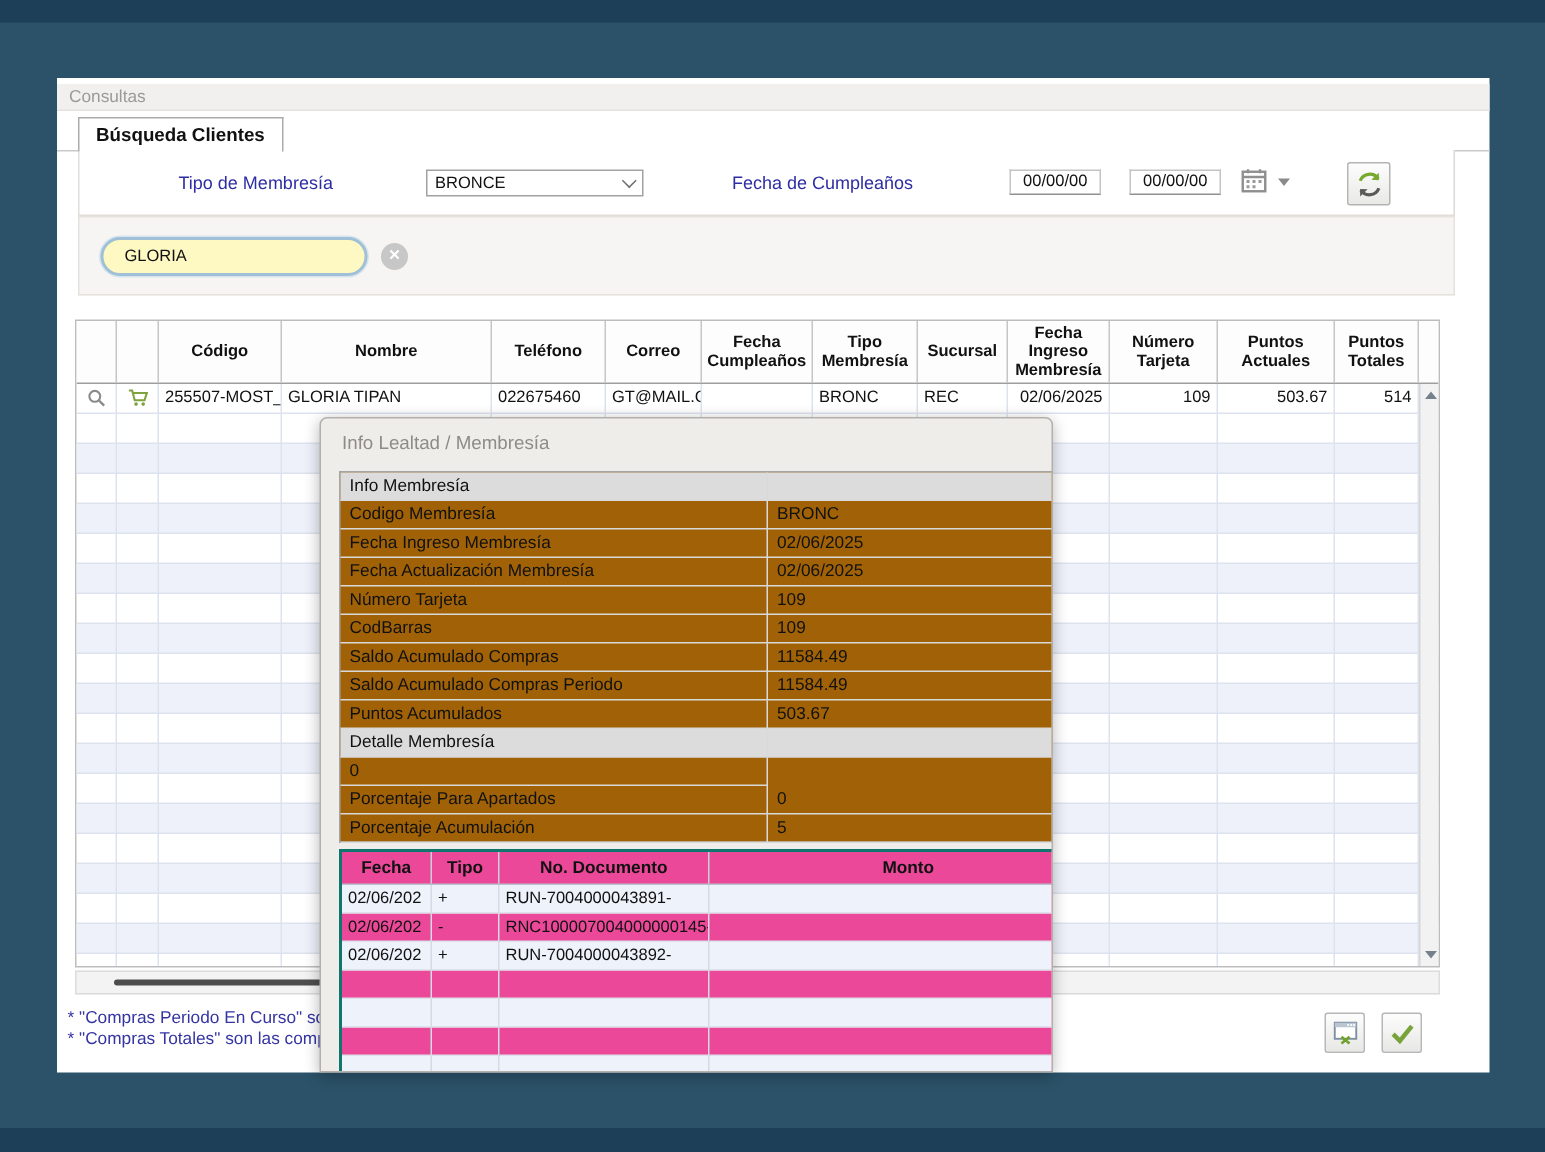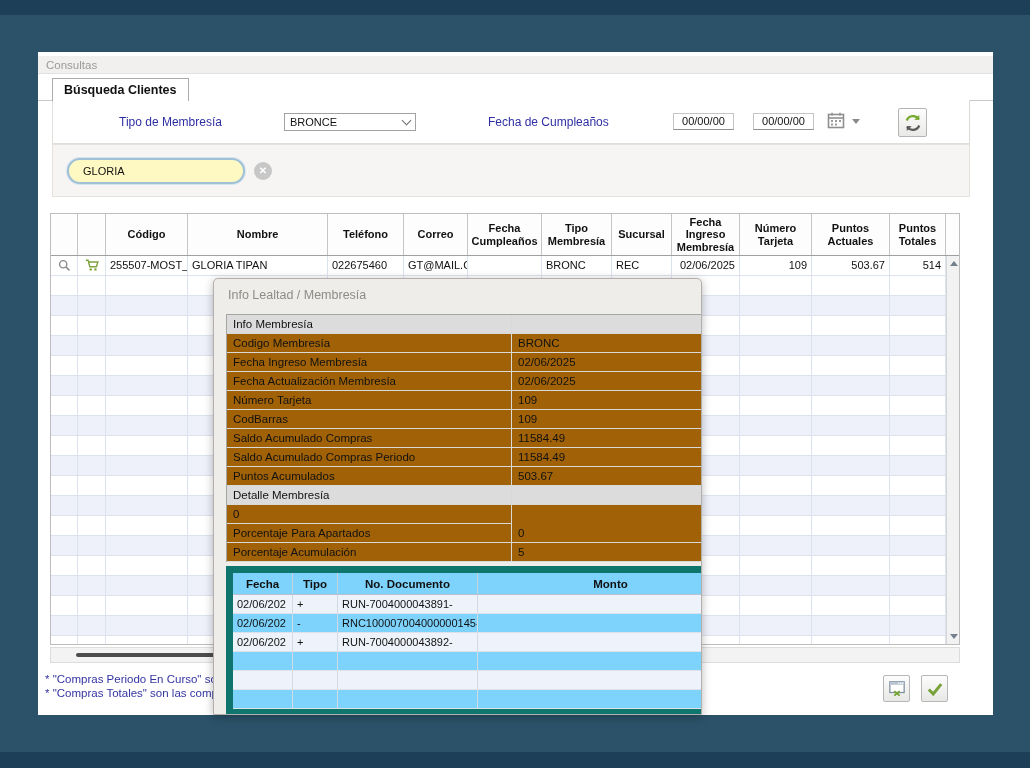--- a/index.html
+++ b/index.html
@@ -17,21 +17,21 @@
                color:#9a9a9a; font-size:11.5px; line-height:18px; padding-left:8px; }
 
   .tabline { position:absolute; left:0; top:48px; width:955px; height:1px; background:#c9c9c9; }
   .tab { position:absolute; left:14px; top:26px; height:23px; padding:0 11px; background:#ffffff;
          border:1px solid #ababab; border-bottom:none; font-size:12.5px; font-weight:bold; color:#111;
          line-height:22px; z-index:2; }
 
   .filter-panel { position:absolute; left:14px; top:48px; width:918px; height:44px; background:#fff;
                   border-left:1px solid #e2dfdb; border-right:1px solid #dcd9d5; border-bottom:1px solid #e2dfdb; }
   .flabel { position:absolute; top:15px; font-size:12px; color:#2e2ea4; }
-  .combo { position:absolute; left:231px; top:13px; width:132px; height:18px; border:1px solid #a2a2a2; background:#fff;
+  .combo { position:absolute; left:231px; top:13px; width:145px; height:18px; border:1px solid #a2a2a2; background:#fff;
            font-size:11px; color:#111; line-height:16px; padding-left:5px; }
   .combo .caret { position:absolute; right:5px; top:3px; width:7px; height:7px; border-right:1.5px solid #707070;
                   border-bottom:1.5px solid #707070; transform:rotate(45deg); }
   .datebox { position:absolute; top:13px; width:61px; height:17px; border:1px solid #c4c4c4; border-bottom:1px solid #8f8f8f;
              background:#fff; font-size:11px; color:#111; text-align:center; line-height:15px; }
   .cal-icon { position:absolute; left:774px; top:12px; width:18px; height:17px; }
   .cal-caret { position:absolute; left:799px; top:19px; width:0; height:0; border-left:4px solid transparent;
                border-right:4px solid transparent; border-top:5px solid #8a8a8a; }
   .refresh-btn { position:absolute; left:845px; top:8px; width:29px; height:29px;
                  background:linear-gradient(#fdfdfd,#e9e9e7); border:1px solid #b4b4b4; border-radius:2px;
@@ -78,21 +78,21 @@
   .dlg-title { position:absolute; left:14px; top:9px; font-size:12.5px; color:#8e8c87; }
 
   .propgrid { position:absolute; left:12px; top:35px; width:525px; height:248px; background:#a16207; border:1px solid #a5a5a5; }
   .prow { display:grid; grid-template-columns:285px 226px; height:19px; }
   .prow .pcell { border-right:1px solid #d9d9d9; border-bottom:1px solid #d9d9d9; font-size:11.5px; color:#111;
                  line-height:18px; padding-left:6px; overflow:hidden; white-space:nowrap; }
   .prow.section .pcell { background:#dcdcdc; }
   .pg-scroll { position:absolute; right:0; top:0; width:12px; height:100%; background:#f1f1f1; border-left:1px solid #cccccc; }
   .pg-thumb { position:absolute; left:4px; top:16px; width:3px; height:176px; background:#6a6a6a; }
 
-  .txtable { position:absolute; left:12px; top:287px; width:513px; height:150px; background:#7dd3fc; border:7px solid #0f766e; overflow:hidden; }
+  .txtable { position:absolute; left:12px; top:287px; width:513px; height:150px; background:#ec4899; border:2px solid #0f766e; overflow:hidden; }
   .xrow { display:grid; grid-template-columns:60px 45px 140px 266px; }
   .xhead { height:22px; border-bottom:1px solid #b9c2cc; }
   .xhead .xcell { border-right:1px solid #c9d0da; font-size:11.5px; font-weight:bold; color:#111;
                   display:flex; align-items:center; justify-content:center; }
   .xbody .xrow { height:19px; }
   .xbody .xcell { border-right:1px solid #d4dae4; border-bottom:1px solid #dde2ea; font-size:11px; color:#111;
                   line-height:18px; padding:0 4px; overflow:hidden; white-space:nowrap; }
   .xbody .xrow.alt { background:#eef2fa; }
   .xcell.num { text-align:right; padding-right:6px;font-weight:bold; }
   .tx-arrow { position:absolute; left:530px; top:296px; width:0; height:0; border-left:4px solid transparent;

